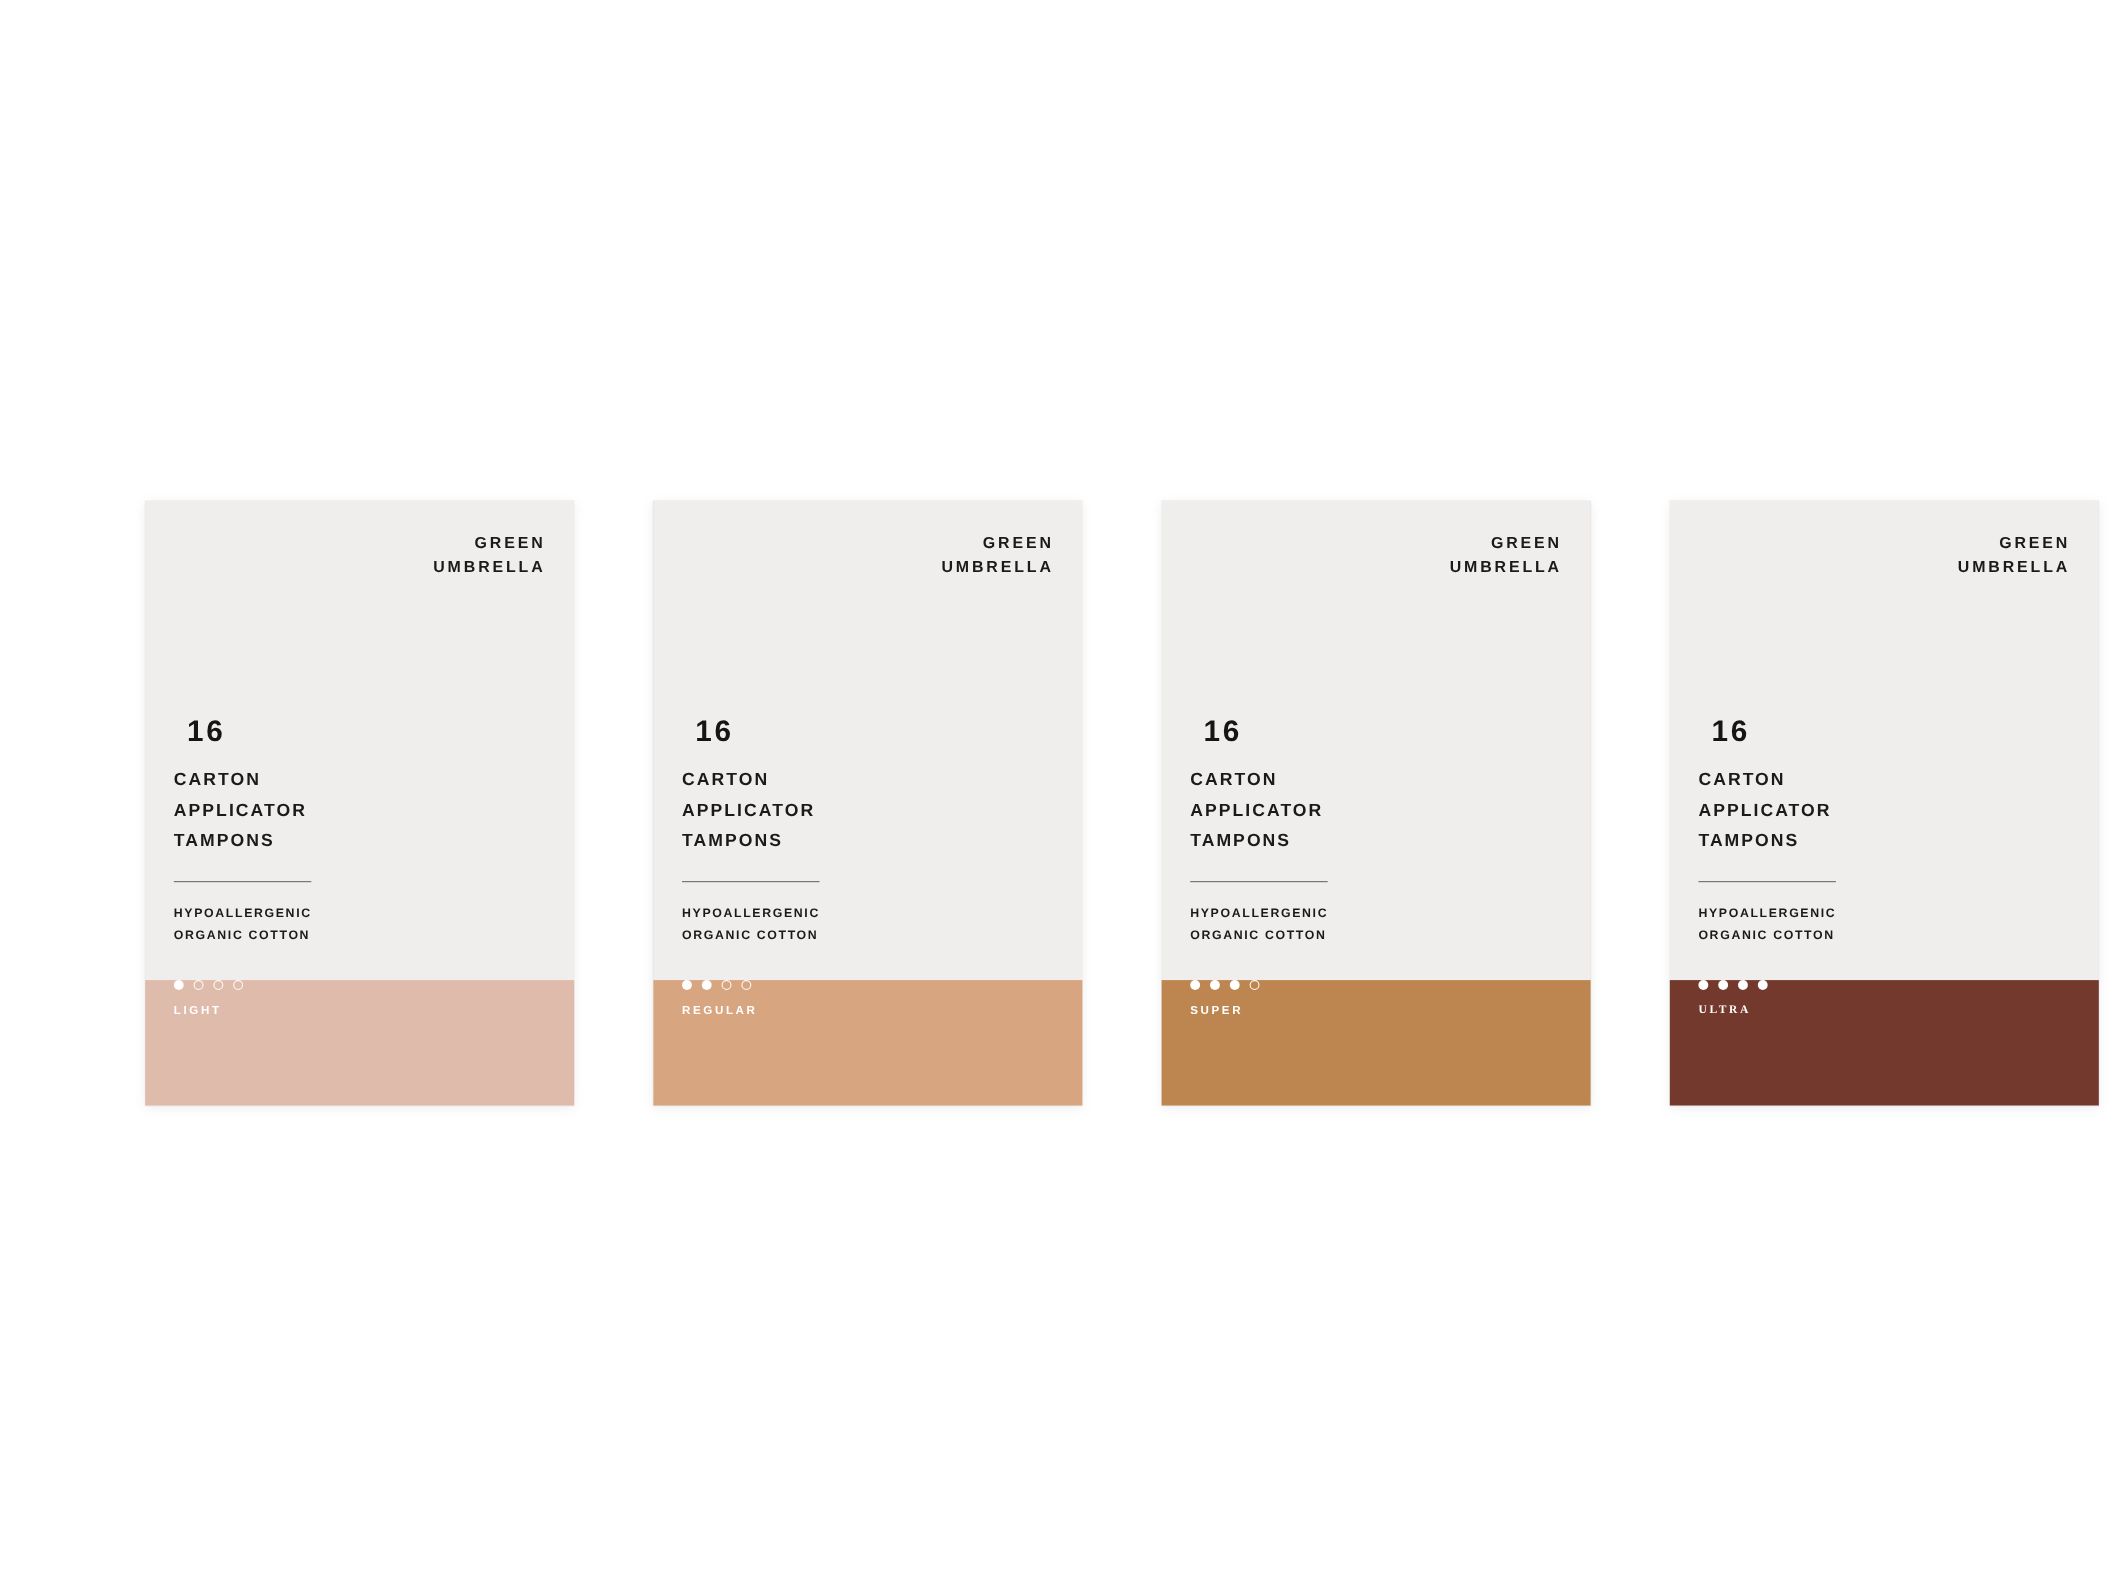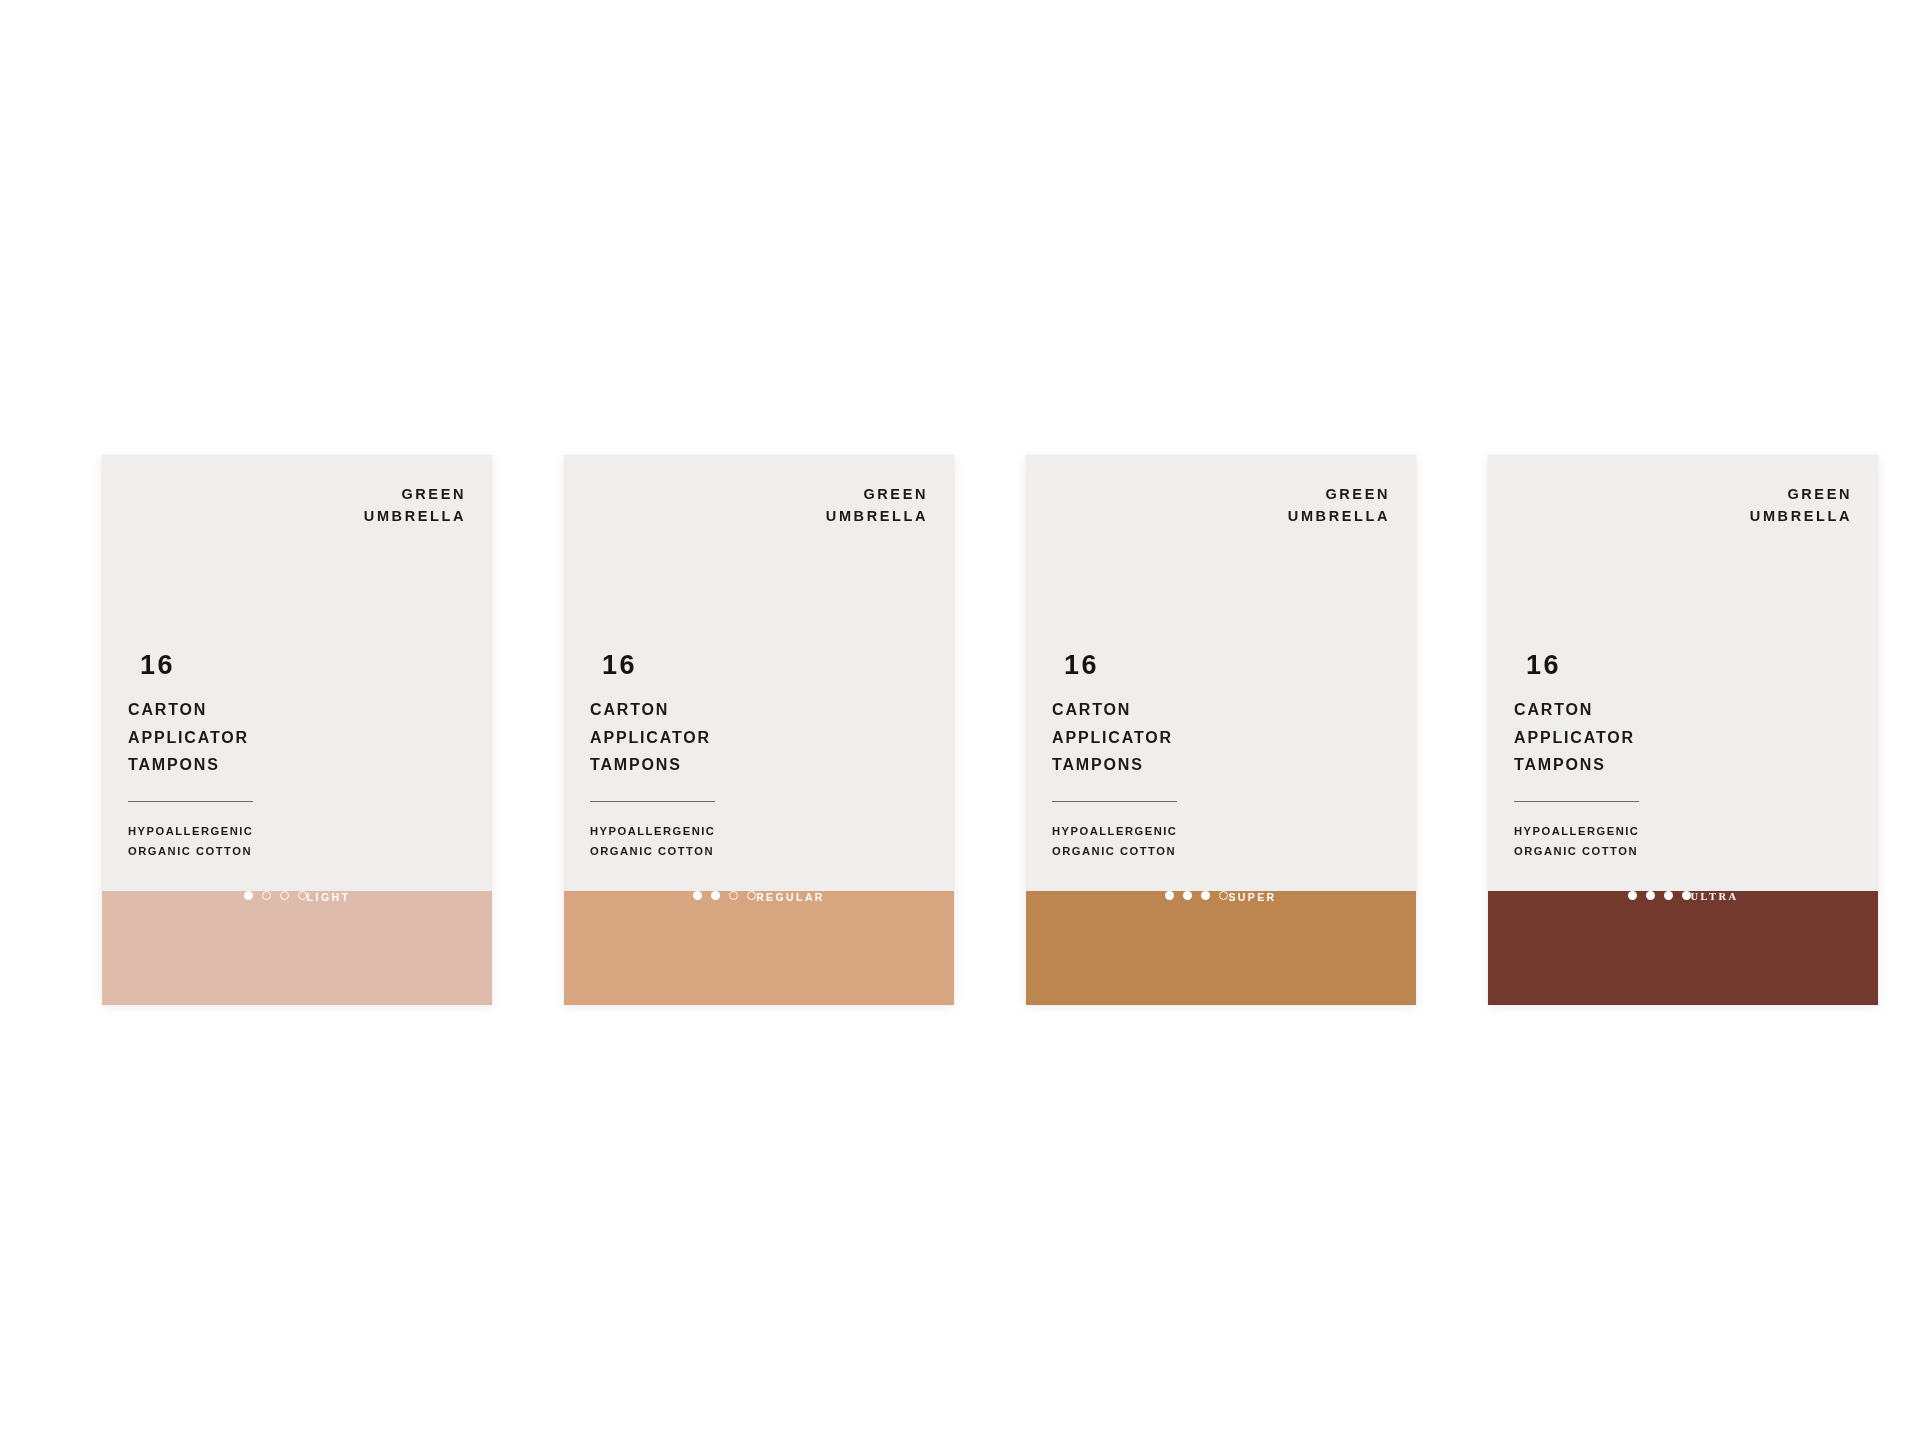--- a/index.html
+++ b/index.html
@@ -13,21 +13,21 @@
 
   #stage {
     position:relative;
     width:1920px; height:1440px;
     background:#ffffff;
   }
 
   
   #card-row {
     position:absolute;
-    left:102px;
+    left:132px;
     top:455px;
     display:flex;
     gap:72px;
   }
 
   .pack-card {
     position:relative;
     width:390px;
     height:550px;
     background:#f0eeec;
@@ -96,22 +96,21 @@
     color:#1c1a19;
     white-space:pre-line;
   }
 
   
   .pack-band {
     height:114px;
     flex:0 0 114px;
     padding:0 26px;
     display:flex;
-    flex-direction:row;
-    justify-content:center;
+    flex-direction:column;
   }
 
   .dots {
     display:flex;
     gap:9px;
     margin-bottom:13px;
   }
 
   .dot {
     width:9px; height:9px;

